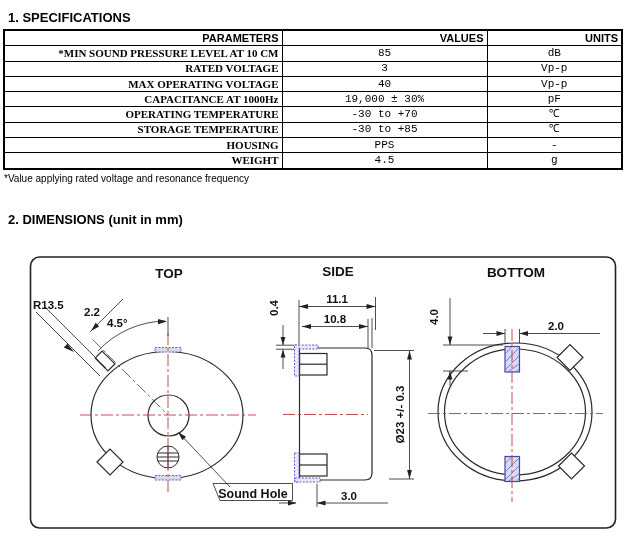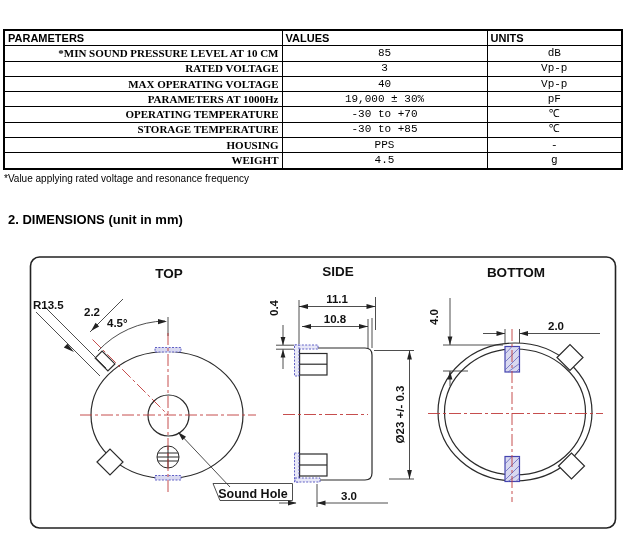--- a/index.html
+++ b/index.html
@@ -5,34 +5,35 @@
   html,body{margin:0;padding:0;background:#fff;}
   #page{position:relative;width:624px;height:542px;background:#ffffff;
         font-family:"Liberation Sans",sans-serif;color:#000;overflow:hidden;}
   .h1{position:absolute;font-size:13px;font-weight:bold;letter-spacing:0;}
   #sec1-title{left:8px;top:10px;}
   #sec2-title{left:8px;top:212px;}
   #spec-table{position:absolute;left:3px;top:29px;width:618px;border-collapse:collapse;
               table-layout:fixed;border:2px solid #000;}
   #spec-table th,#spec-table td{border:1px solid #000;height:14.3px;padding:0 3px;
               font-size:11px;line-height:1;white-space:nowrap;overflow:hidden;}
-  #spec-table th{font-weight:bold;text-align:left;}
+  #spec-table th{font-weight:bold;text-align:right;}
   td.param{font-weight:bold;text-align:right;font-family:Liberation Serif, serif;}
   td.val,td.unit{text-align:center;font-weight:normal;font-family:Liberation Mono, monospace;}
   #footnote{position:absolute;left:4px;top:173px;font-size:10px;}
   svg text{font-family:"Liberation Sans",sans-serif;fill:#111;}
   .vtitle{font-size:13.5px;font-weight:bold;}
   .dim{font-size:11.5px;font-weight:bold;}
   .shl{font-size:12.5px;font-weight:bold;}
 </style>
 </head>
 <body>
 
 <div id="page">
 
+  <div class="h1" id="sec1-title">1. SPECIFICATIONS</div>
 
   <table id="spec-table">
     <colgroup>
         <col style="width:278px">
         <col style="width:205px">
         <col style="width:135px">
       </colgroup>
     <thead>
       <tr>
         <th>PARAMETERS</th>
@@ -50,21 +51,21 @@
         <td class="param">RATED VOLTAGE</td>
         <td class="val">3</td>
         <td class="unit">Vp-p</td>
       </tr>
       <tr>
         <td class="param">MAX OPERATING VOLTAGE</td>
         <td class="val">40</td>
         <td class="unit">Vp-p</td>
       </tr>
       <tr>
-        <td class="param">PARAMETERS AT 1000Hz</td>
+        <td class="param">CAPACITANCE AT 1000Hz</td>
         <td class="val">19,000 ± 30%</td>
         <td class="unit">pF</td>
       </tr>
       <tr>
         <td class="param">OPERATING TEMPERATURE</td>
         <td class="val">-30 to +70</td>
         <td class="unit">℃</td>
       </tr>
       <tr>
         <td class="param">STORAGE TEMPERATURE</td>

